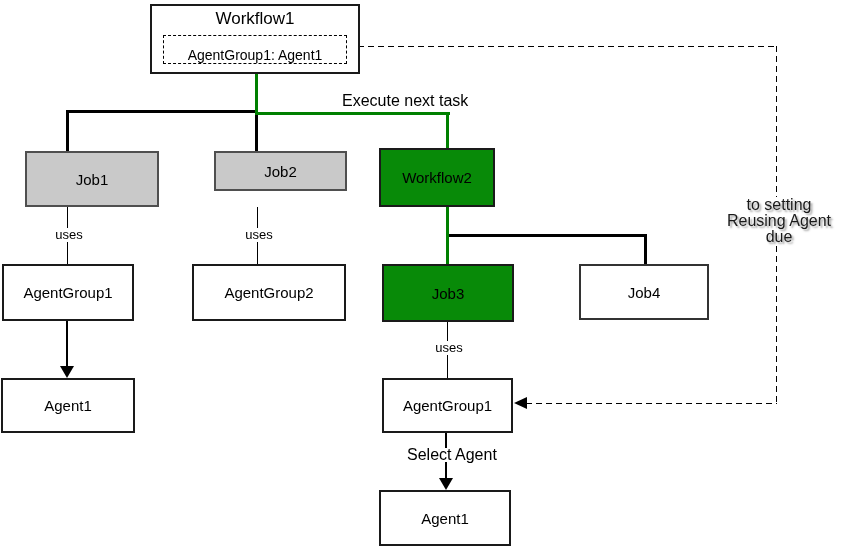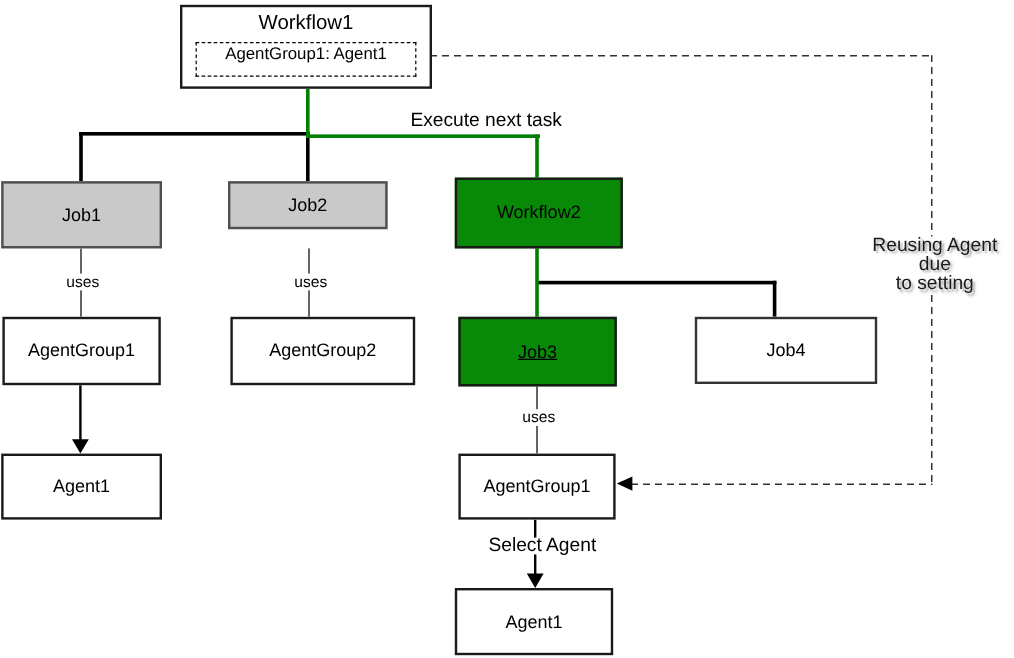--- a/index.html
+++ b/index.html
@@ -23,35 +23,35 @@
     position:absolute;
     box-sizing:border-box;
     border:2px solid #1a1a1a;
     background:#fff;
     display:flex;
     align-items:center;
     justify-content:center;
     font-size:15px;
     text-align:center;
   }
-  .node.gray{background:var(--gray-fill); border-color:var(--job-border);}
+  .node.gray{background:var(--gray-fill); border-color:var(--job-border);margin-left:24px;}
   .node.green{background:var(--green-fill); border-color:#1a1a1a;}
   .node.job4-border{border-color:#333;}
   .wf1{
     flex-direction:column;
     justify-content:flex-start;
     padding-top:3px;
   }
   .wf1-title{font-size:17px;}
   .wf1-inner{
     position:absolute;
     box-sizing:border-box;
     border:1px dashed #000;
     display:flex;
-    align-items:flex-start;
+    align-items:flex-end;
     justify-content:center;
     font-size:14px;
     background:#fff;
   }
   .hline,.vline{position:absolute; background:#000;}
   .green-ln{background:var(--green-line);}
   .thin{background:#000;}
   .dash-h{
     position:absolute; height:1px;
     background:repeating-linear-gradient(90deg,#000 0,#000 6px,transparent 6px,transparent 10px);
@@ -128,29 +128,29 @@
   </div>
 
   <div class="node gray" style="left:1px;top:151px;width:134px;height:56px;">
     <span>Job1</span>
   </div>
 
   <div class="node gray" style="left:190px;top:151px;width:133px;height:40px;">
     <span>Job2</span>
   </div>
 
-  <div class="node green" style="left:379px;top:148px;width:140px;height:59px;">
+  <div class="node green" style="left:379px;top:148px;width:116px;height:59px;">
     <span>Workflow2</span>
   </div>
 
-  <div class="node green" style="left:382px;top:264px;width:132px;height:58px;text-decoration:underline;">
+  <div class="node green" style="left:382px;top:264px;width:132px;height:58px;">
     <span>Job3</span>
   </div>
 
-  <div class="node job4-border" style="left:579px;top:264px;width:152px;height:56px;">
+  <div class="node job4-border" style="left:579px;top:264px;width:130px;height:56px;">
     <span>Job4</span>
   </div>
 
   <div class="node" style="left:2px;top:264px;width:132px;height:57px;">
     <span>AgentGroup1</span>
   </div>
 
   <div class="node" style="left:192px;top:264px;width:154px;height:57px;">
     <span>AgentGroup2</span>
   </div>
@@ -166,17 +166,17 @@
   <div class="node" style="left:379px;top:490px;width:132px;height:56px;">
     <span>Agent1</span>
   </div>
 
   <div class="edge-label" style="left:340px;top:94px;width:114px;">Execute next task</div>
   <div class="edge-label small" style="left:47px;top:228px;width:40px;">uses</div>
   <div class="edge-label small" style="left:237px;top:228px;width:40px;">uses</div>
   <div class="edge-label small" style="left:427px;top:341px;width:40px;">uses</div>
   <div class="edge-label" style="left:405px;top:448px;width:84px;">Select Agent</div>
   <div class="edge-label shadowed" style="left:716px;top:197px;width:122px;">
+    <div>to setting</div>
     <div>Reusing Agent due</div>
-    <div>to setting</div>
   </div>
 
 </div>
 
 </body></html>

